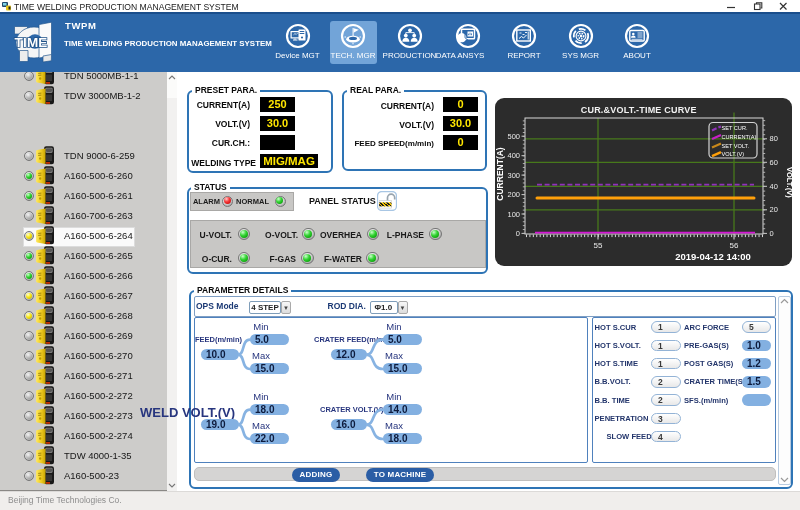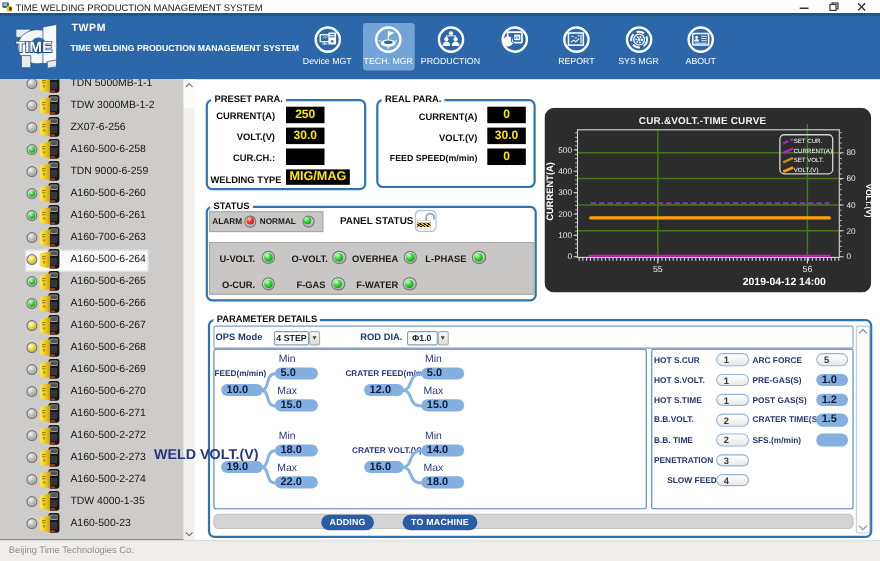--- a/index.html
+++ b/index.html
@@ -116,21 +116,21 @@
 </svg>
 <div class="abs navlab" style="left:364.5px;width:90px;">PRODUCTION</div>
 <svg class="abs" style="left:452.5px;top:21px" width="30" height="30" viewBox="0 0 30 30">
     <circle cx="15" cy="15" r="11" fill="none" stroke="#fff" stroke-width="2.2"></circle>
 <rect x="8.5" y="8.2" width="13" height="9.6" rx="0.8" fill="none" stroke="#fff" stroke-width="1.5"></rect>
 <rect x="14.5" y="10.5" width="5.5" height="5" fill="#fff"></rect>
 <path d="M15.5 14.2 v-1.5 M17 14.2 v-2.5 M18.5 14.2 v-1.8" stroke="#2c67a9" stroke-width="0.8"></path>
 <path d="M12.8 21.5 a4.6 4.6 0 1 1 0.1-0.1 z" fill="#fff" transform="translate(-0.8,-1.5)"></path>
 <path d="M12 12.4 v4.4 l3.4 2.6" fill="none" stroke="#2c67a9" stroke-width="0.9"></path>
 </svg>
-<div class="abs navlab" style="left:416px;width:88px;margin-top:38px;">DATA ANSYS</div>
+<div class="abs navlab" style="left:416px;width:88px;">DATA ANSYS</div>
 <svg class="abs" style="left:509px;top:21px" width="30" height="30" viewBox="0 0 30 30">
     <circle cx="15" cy="15" r="11" fill="none" stroke="#fff" stroke-width="2.2"></circle>
 <rect x="7.8" y="9" width="13.5" height="11" fill="none" stroke="#fff" stroke-width="1.4"></rect>
 <path d="M19.2 10.5 v8" stroke="#fff" stroke-width="1"></path>
 <path d="M10 17.5 l2.5-2 2 1.5 3-3" stroke="#fff" stroke-width="1" fill="none"></path>
 <path d="M10.5 12 h2 M13.5 13.5 h2 M16 11.5 h2" stroke="#fff" stroke-width="0.9"></path>
 </svg>
 <div class="abs navlab" style="left:479px;width:90px;">REPORT</div>
 <svg class="abs" style="left:565.5px;top:21px" width="30" height="30" viewBox="0 0 30 30">
     <circle cx="15" cy="15" r="11" fill="none" stroke="#fff" stroke-width="2.2"></circle>
@@ -185,48 +185,20 @@
 <rect x="9" y="0.3" width="10" height="18" rx="2.2" fill="#181818"></rect>
 <rect x="10.5" y="1.8" width="7" height="5" rx="1" fill="#9a9a9a"></rect>
 <rect x="11" y="2.3" width="6" height="3.6" rx="0.8" fill="#555"></rect>
 <rect x="11" y="8.5" width="6" height="6.5" rx="0.5" fill="#353535"></rect>
 <rect x="11" y="16" width="4" height="1.8" fill="#c23000"></rect>
 <path d="M2.2 3.9 L10.5 2.5 L10.5 17.9 L2.2 16.5 C1.4 16.4 1.1 15.9 1.1 15.1 L1.1 5.3 C1.1 4.5 1.4 4 2.2 3.9 Z" fill="url(#yg)"></path>
 <path d="M3.2 7.4 l3.2,-0.3 M3.2 9.4 l3.2,-0.3" stroke="#8a7200" stroke-width="0.8"></path>
 <path d="M4 12.5 a1.2 1.2 0 1 0 2.4 0 a1.2 1.2 0 1 0 -2.4 0" fill="#b89a00"></path>
 </svg>
       <div class="txt">TDW 3000MB-1-2</div>
-    </div>
-    <div class="srow" style="top:34px">
-      <div class="led led-gray" style="left:24px;top:5px;width:10px;height:10px;"></div>
-      <svg style="position:absolute;left:35px;top:0px" width="20" height="19" viewBox="0 0 20 19">
-<rect x="9" y="0.3" width="10" height="18" rx="2.2" fill="#181818"></rect>
-<rect x="10.5" y="1.8" width="7" height="5" rx="1" fill="#9a9a9a"></rect>
-<rect x="11" y="2.3" width="6" height="3.6" rx="0.8" fill="#555"></rect>
-<rect x="11" y="8.5" width="6" height="6.5" rx="0.5" fill="#353535"></rect>
-<rect x="11" y="16" width="4" height="1.8" fill="#c23000"></rect>
-<path d="M2.2 3.9 L10.5 2.5 L10.5 17.9 L2.2 16.5 C1.4 16.4 1.1 15.9 1.1 15.1 L1.1 5.3 C1.1 4.5 1.4 4 2.2 3.9 Z" fill="url(#yg)"></path>
-<path d="M3.2 7.4 l3.2,-0.3 M3.2 9.4 l3.2,-0.3" stroke="#8a7200" stroke-width="0.8"></path>
-<path d="M4 12.5 a1.2 1.2 0 1 0 2.4 0 a1.2 1.2 0 1 0 -2.4 0" fill="#b89a00"></path>
-</svg>
-      <div class="txt">ZX07-6-256</div>
-    </div>
-    <div class="srow" style="top:54px">
-      <div class="led led-green" style="left:24px;top:5px;width:10px;height:10px;"></div>
-      <svg style="position:absolute;left:35px;top:0px" width="20" height="19" viewBox="0 0 20 19">
-<rect x="9" y="0.3" width="10" height="18" rx="2.2" fill="#181818"></rect>
-<rect x="10.5" y="1.8" width="7" height="5" rx="1" fill="#9a9a9a"></rect>
-<rect x="11" y="2.3" width="6" height="3.6" rx="0.8" fill="#555"></rect>
-<rect x="11" y="8.5" width="6" height="6.5" rx="0.5" fill="#353535"></rect>
-<rect x="11" y="16" width="4" height="1.8" fill="#c23000"></rect>
-<path d="M2.2 3.9 L10.5 2.5 L10.5 17.9 L2.2 16.5 C1.4 16.4 1.1 15.9 1.1 15.1 L1.1 5.3 C1.1 4.5 1.4 4 2.2 3.9 Z" fill="url(#yg)"></path>
-<path d="M3.2 7.4 l3.2,-0.3 M3.2 9.4 l3.2,-0.3" stroke="#8a7200" stroke-width="0.8"></path>
-<path d="M4 12.5 a1.2 1.2 0 1 0 2.4 0 a1.2 1.2 0 1 0 -2.4 0" fill="#b89a00"></path>
-</svg>
-      <div class="txt">A160-500-6-258</div>
     </div>
     <div class="srow" style="top:74px">
       <div class="led led-gray" style="left:24px;top:5px;width:10px;height:10px;"></div>
       <svg style="position:absolute;left:35px;top:0px" width="20" height="19" viewBox="0 0 20 19">
 <rect x="9" y="0.3" width="10" height="18" rx="2.2" fill="#181818"></rect>
 <rect x="10.5" y="1.8" width="7" height="5" rx="1" fill="#9a9a9a"></rect>
 <rect x="11" y="2.3" width="6" height="3.6" rx="0.8" fill="#555"></rect>
 <rect x="11" y="8.5" width="6" height="6.5" rx="0.5" fill="#353535"></rect>
 <rect x="11" y="16" width="4" height="1.8" fill="#c23000"></rect>
 <path d="M2.2 3.9 L10.5 2.5 L10.5 17.9 L2.2 16.5 C1.4 16.4 1.1 15.9 1.1 15.1 L1.1 5.3 C1.1 4.5 1.4 4 2.2 3.9 Z" fill="url(#yg)"></path>

